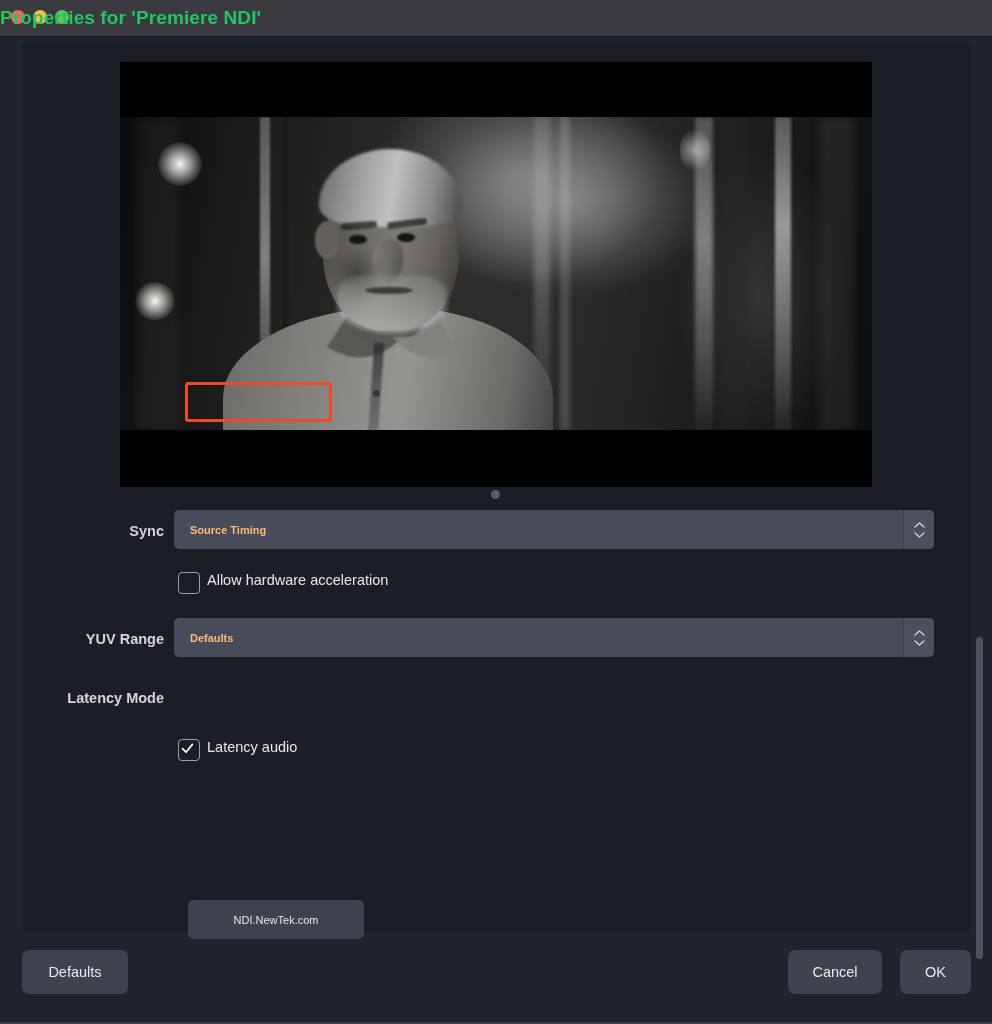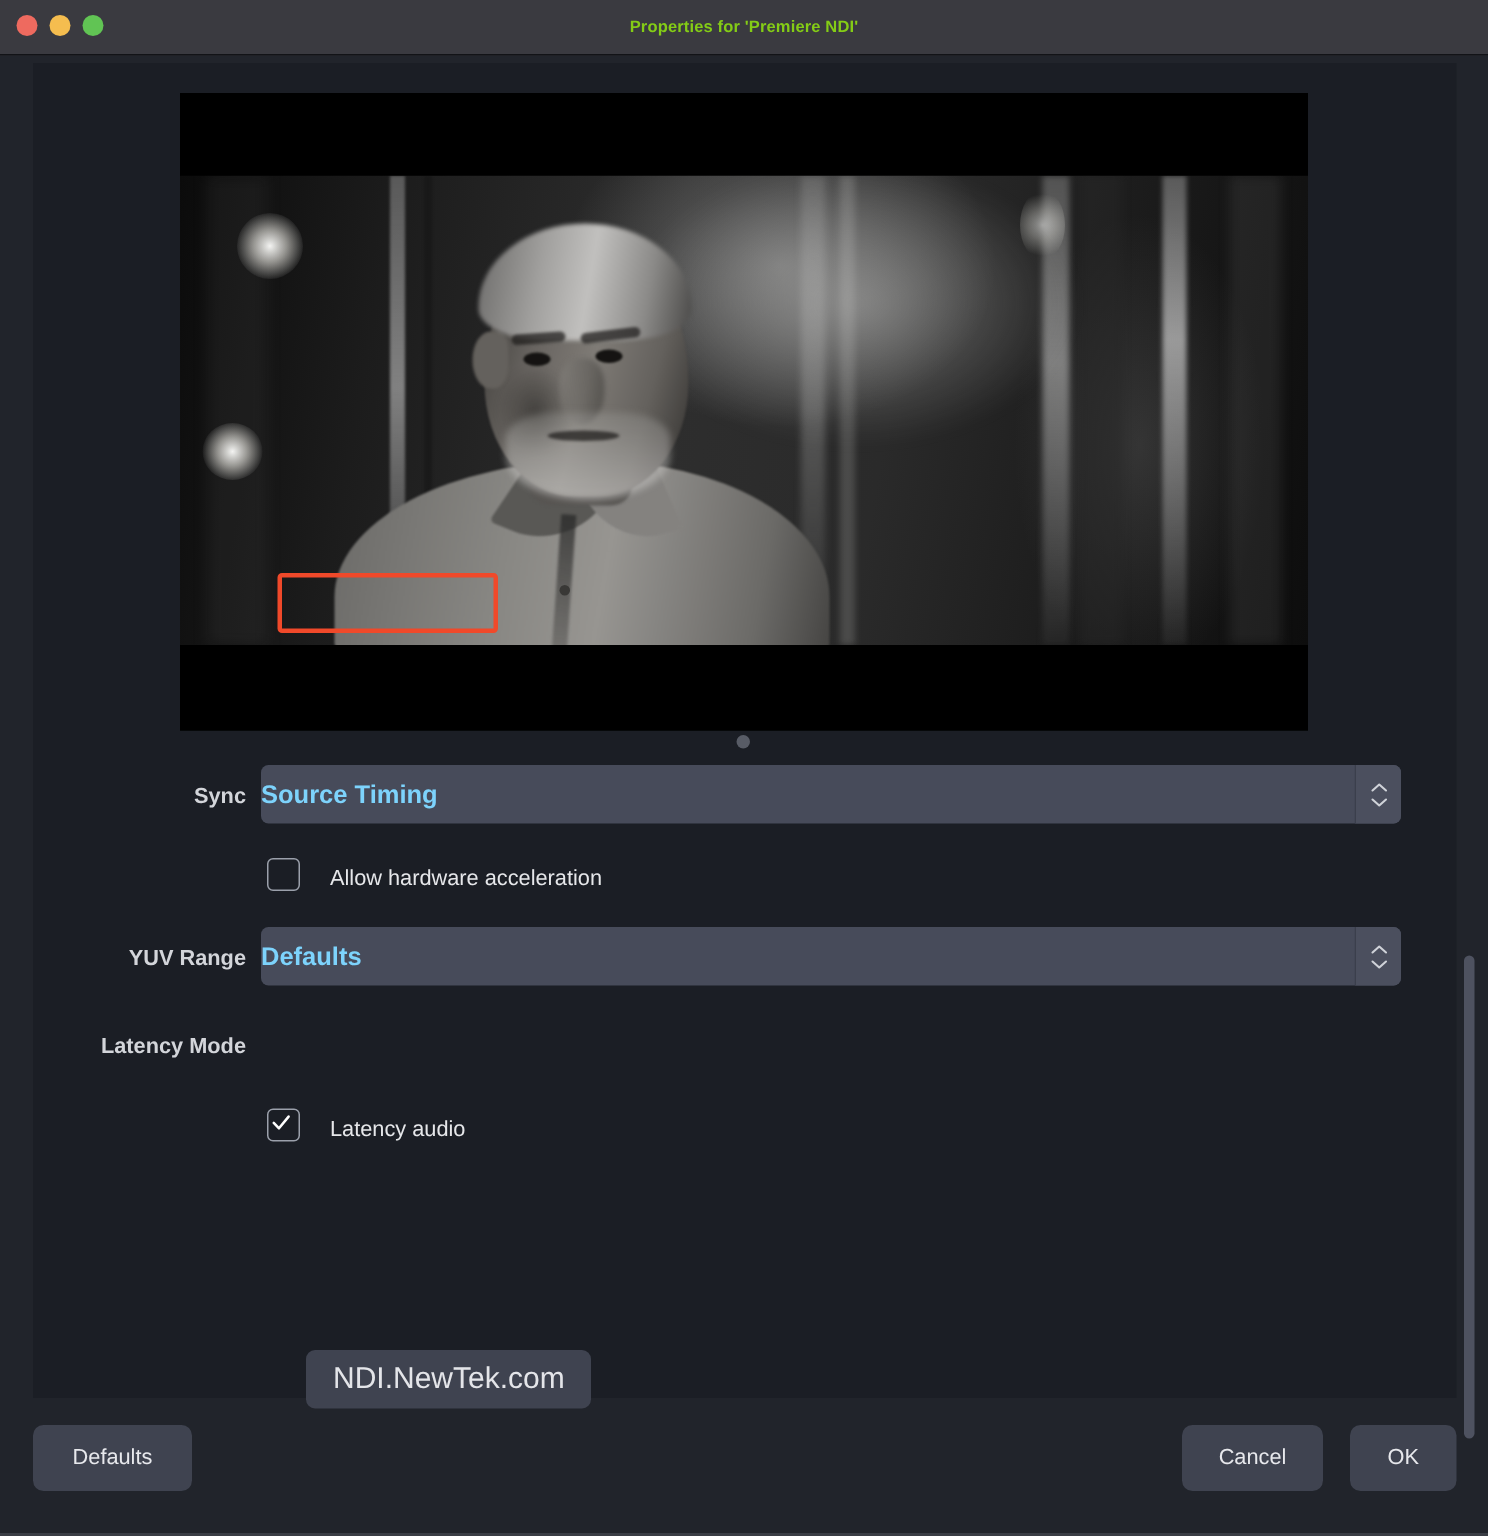--- a/index.html
+++ b/index.html
@@ -47,23 +47,23 @@
   }
   .light.close  { background: #ee6a5f; }
   .light.min    { background: #f5bd4f; }
   .light.max    { background: #61c454; }
 
   .title-text {
     position: absolute;
     left: 0; top: 0;
     width: 992px;
     line-height: 36px;
-    text-align: center;
-    color: #84cc16;
-    font-size: 11px;
+    text-align: left;
+    color: #22c55e;
+    font-size: 19px;
     font-weight: bold;
     letter-spacing: 0.1px;
   }
 
   
   .content-panel {
     position: absolute;
     left: 22px;
     top: 42px;
     width: 949px;
@@ -308,23 +308,23 @@
     left: 152px;
     top: 0;
     width: 760px;
     height: 39px;
     background: #474b5a;
     border-radius: 5px;
     display: flex;
     align-items: center;
   }
   .combo .value {
-    color: #7dd3fc;
-    font-size: 17px;
-    padding-left: 0;
+    color: #fdba74;
+    font-size: 11px;
+    padding-left: 16px;
     flex: 1;
     white-space: nowrap;
     overflow: hidden;
   }
   .stepper {
     width: 30px;
     height: 39px;
     border-left: 1px solid #3b3f4c;
     border-radius: 0 5px 5px 0;
     background: #4b4f5e;
@@ -339,22 +339,22 @@
   .check-row {
     position: relative;
     height: 36px;
     margin-bottom: 0;
   }
   .checkbox-item {
     position: absolute;
     left: 152px;
     top: 0;
     display: flex;
-    align-items: flex-end;
-    gap: 20px;
+    align-items: flex-start;
+    gap: 7px;
     padding: 3px 4px;
   }
   .cbox {
     width: 20px; height: 20px;
     border: 1.6px solid #9ba0ab;
     border-radius: 4px;
     background: transparent;
     position: relative;
     flex: none;
   }
@@ -372,29 +372,29 @@
     width: 147px;
     height: 40px;
     border: 3px solid #f0492a;
     border-radius: 3px;
     box-sizing: border-box;
     pointer-events: none;
   }
 
   .link-btn {
     position: absolute;
-    left: 182px;
+    left: 166px;
     top: 390px;
     min-width: 176px;
     height: 39px;
     background: #3f4350;
     border: none;
     border-radius: 6px;
     color: #e4e5e9;
-    font-size: 20px;
+    font-size: 11px;
     font-family: "Liberation Sans", sans-serif;
     cursor: pointer;
     padding: 0 18px;
   }
 
   
   .scrollbar-track {
     position: absolute;
     left: 951px;
     top: 555px;

